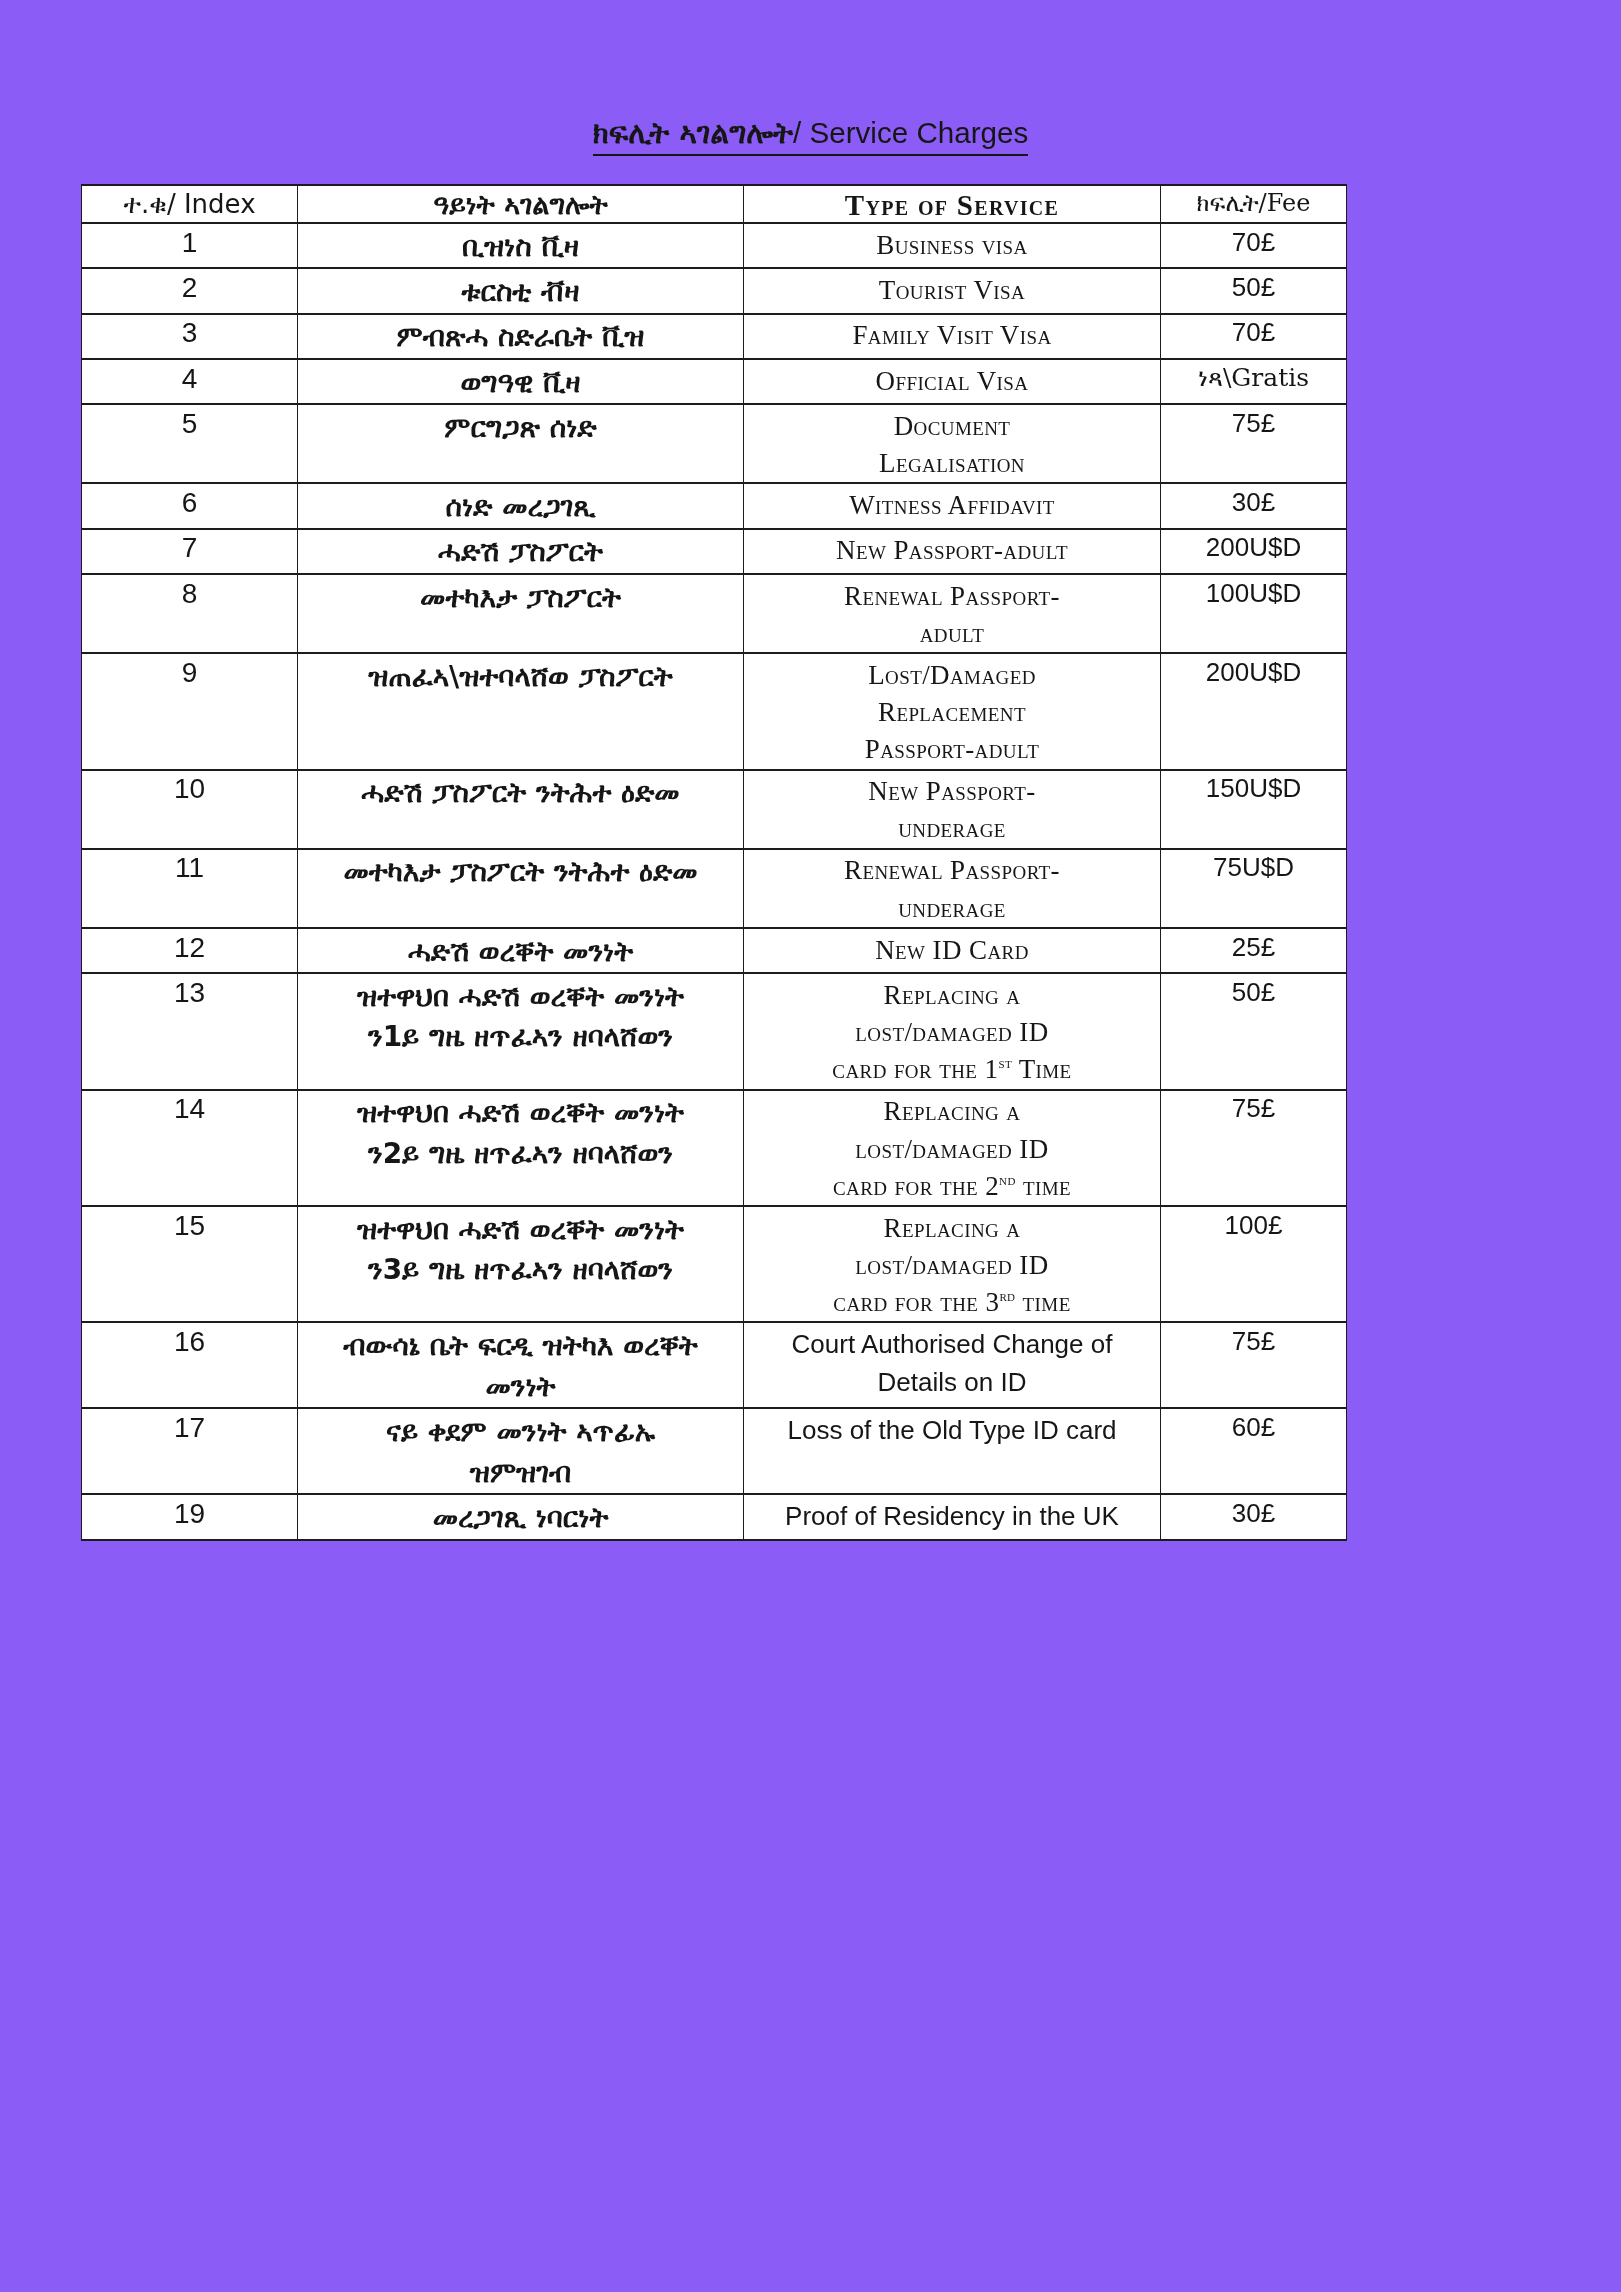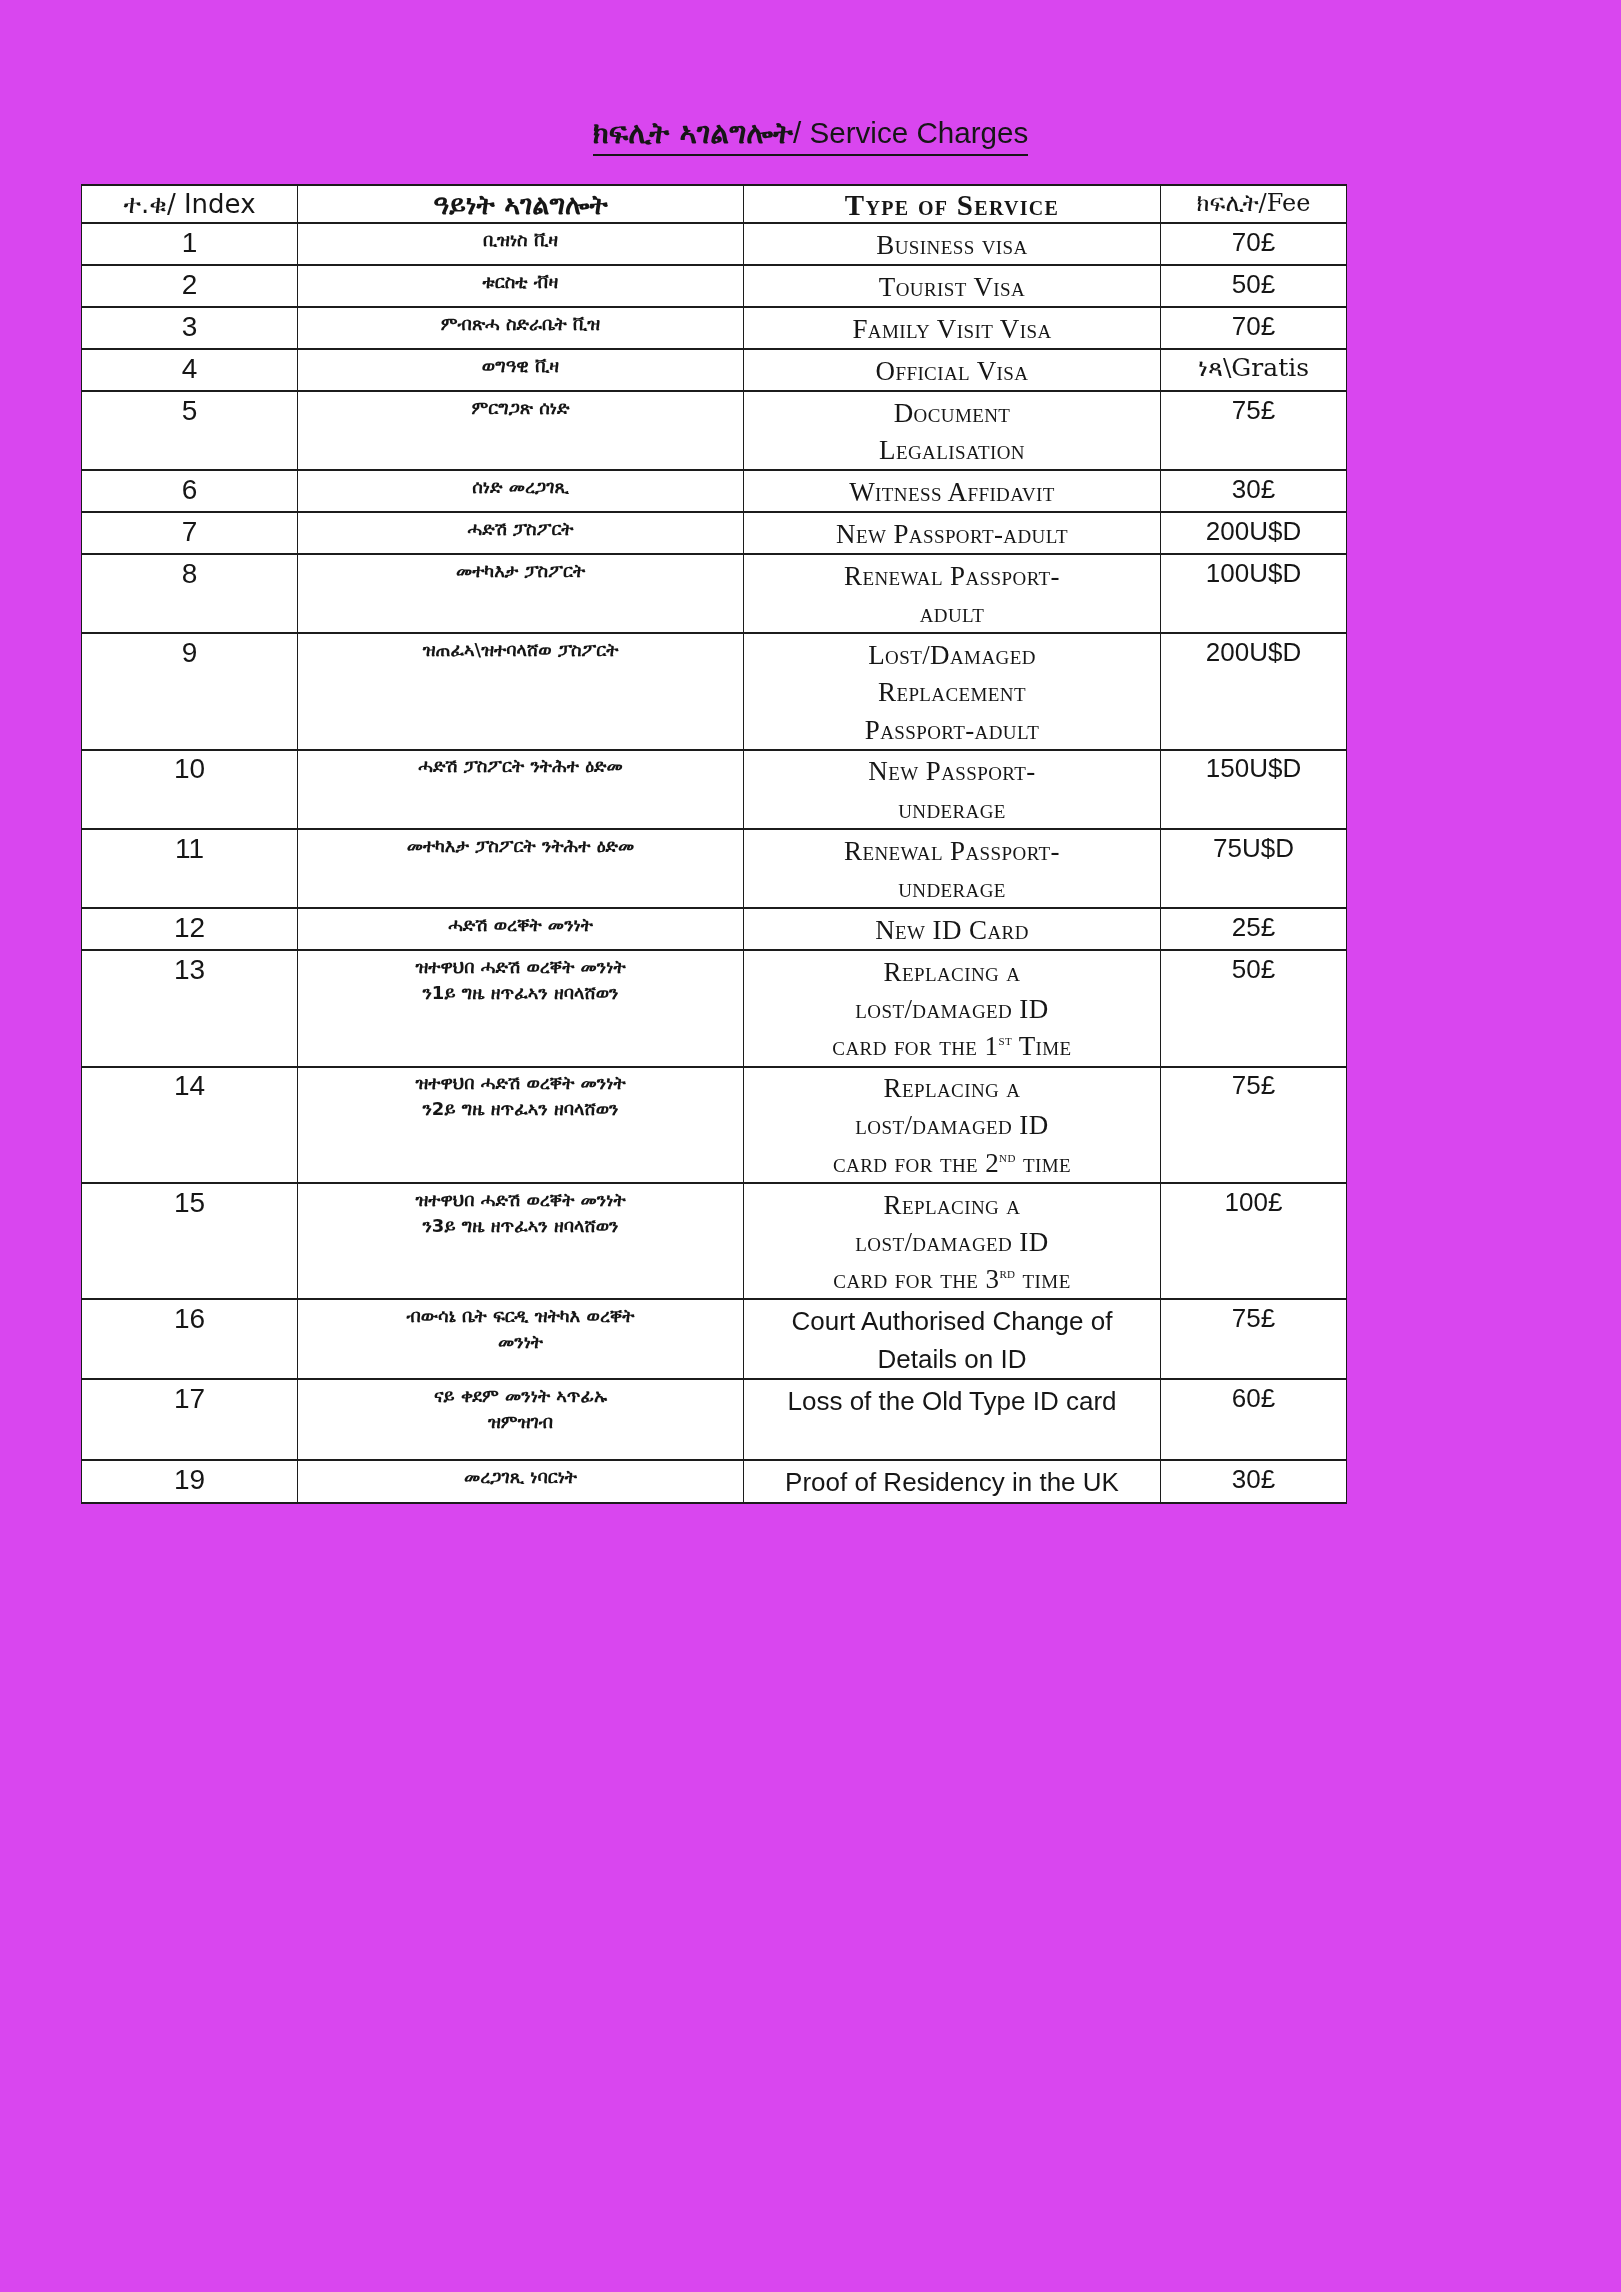--- a/index.html
+++ b/index.html
@@ -6,21 +6,21 @@
     margin: 0;
     padding: 0;
     background: #ffffff;
     font-family: "Liberation Sans", sans-serif;
     color: #161616;
   }
   .page {
     position: relative;
     width: 1621px;
     height: 2293px;
-    background: #d946ef;
+    background: #8b5cf6;
     overflow: hidden;
   }
   .doc-title {
     position: absolute;
     top: 115px;
     left: 0;
     right: 0;
     text-align: center;
     font-size: 29.6px;
     line-height: 1.2;
@@ -81,21 +81,21 @@
     font-size: 24px;
     font-weight: normal;
     font-family: "DejaVu Serif", "Liberation Serif", serif;
     padding-top: 3.6px;
   }
   td.cell-index {
     font-size: 28px;
     font-family: "Liberation Sans", sans-serif;
   }
   td.cell-tig {
-    font-size: 18px;
+    font-size: 28px;
     font-weight: bold;
     font-family: "DejaVu Sans", sans-serif;
     white-space: pre-line;
     line-height: 1.45;
   }
   td.cell-eng.smallcaps {
     font-family: "Liberation Serif", serif;
     font-variant: small-caps;
     font-size: 27px;
     letter-spacing: 0.4px;

